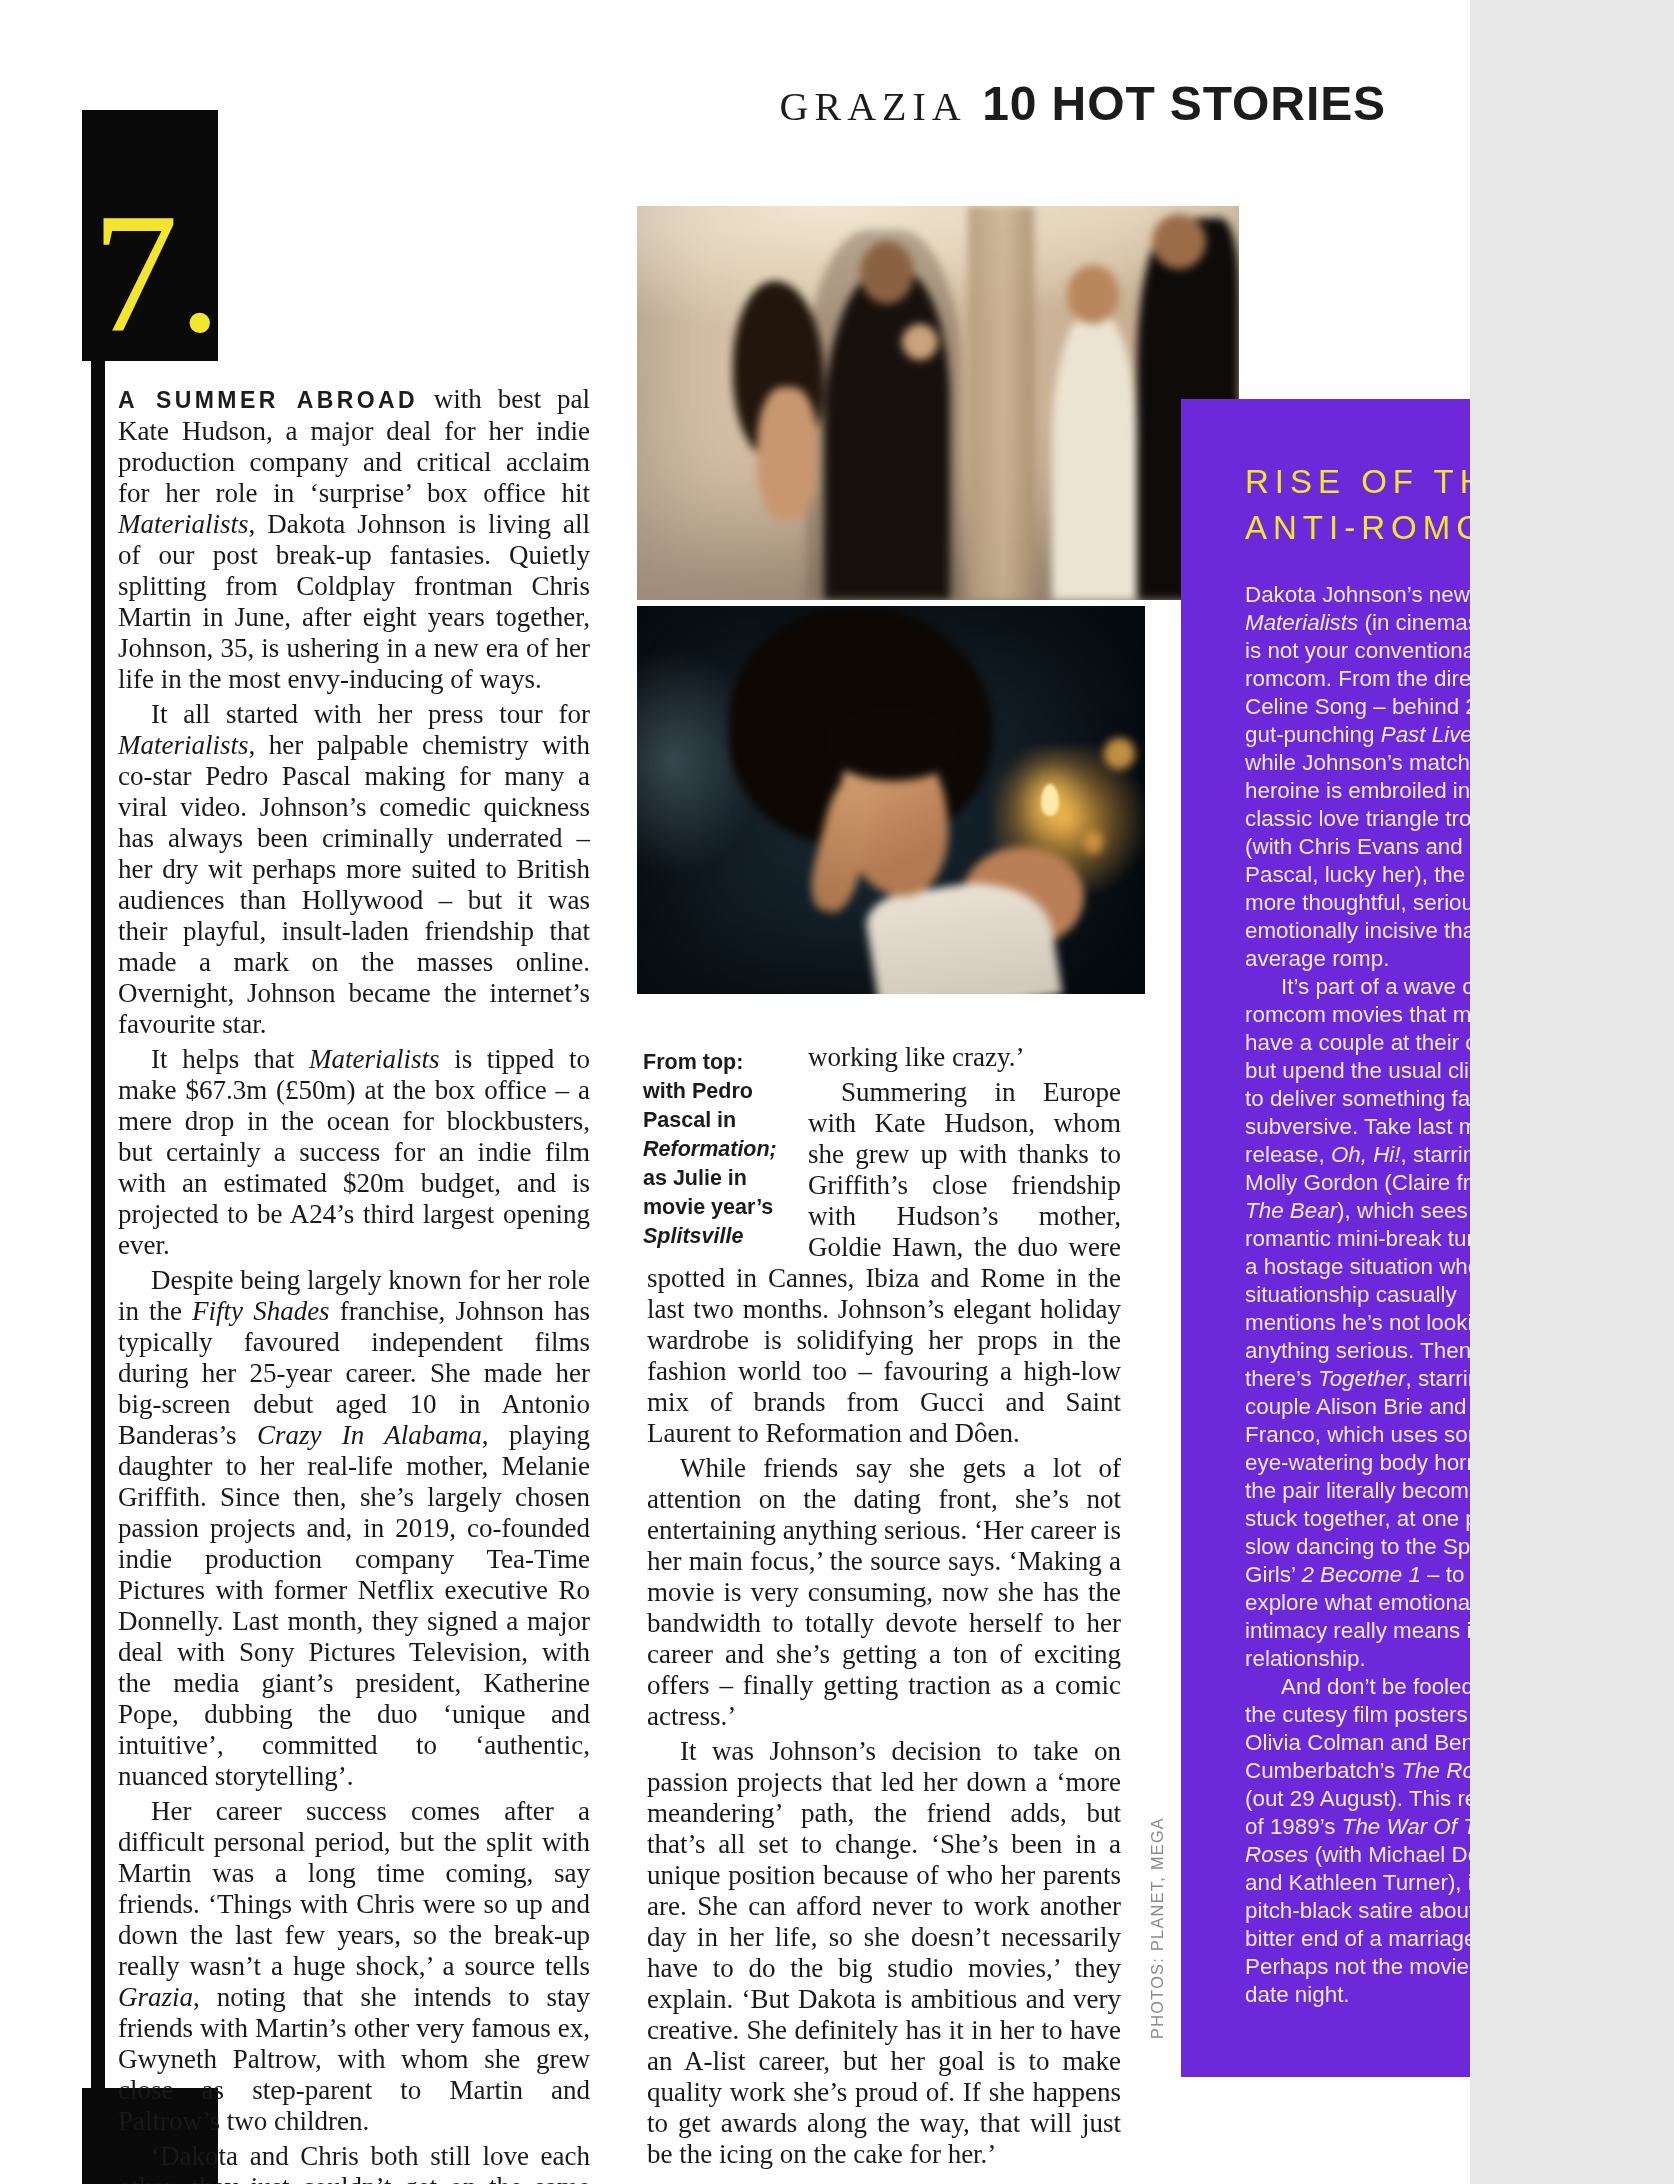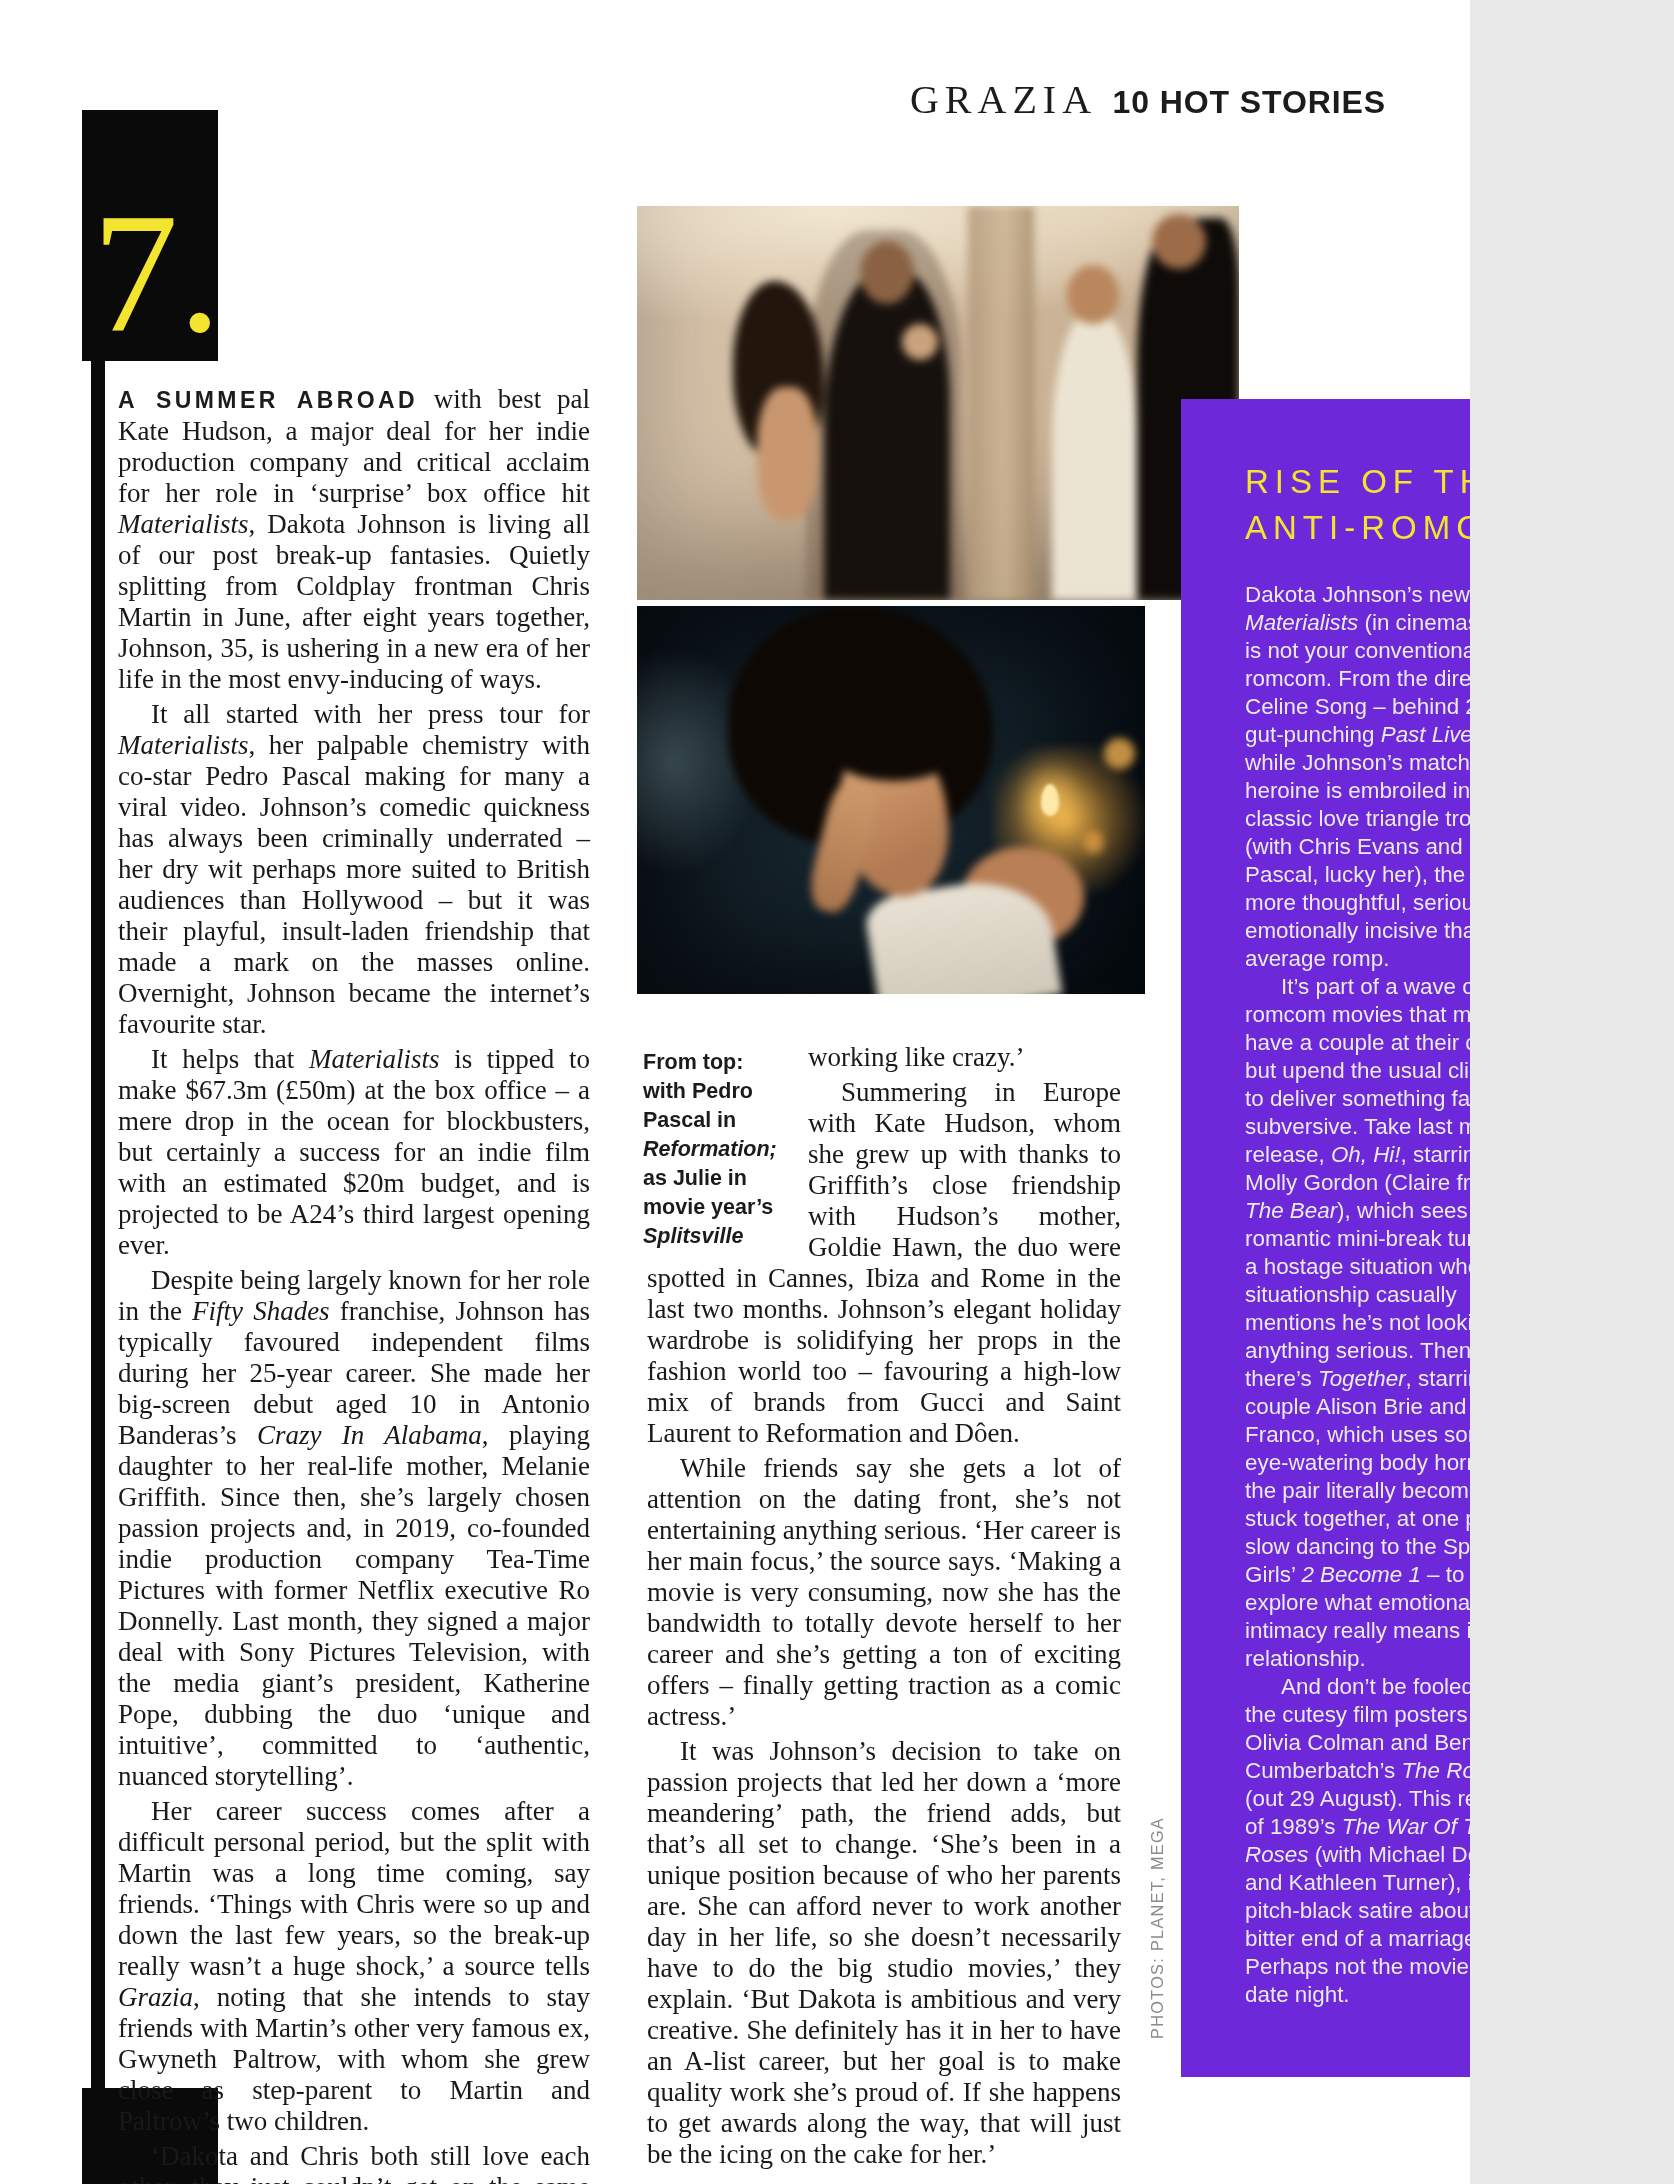--- a/index.html
+++ b/index.html
@@ -1,21 +1,21 @@
 <!DOCTYPE html>
 <html lang="en-GB" style="font-size:13.8px"><head>
 <meta charset="utf-8">
 <style>
   html,body{margin:0;padding:0;background:#e8e8e8;}
   .page{position:relative;width:1470px;height:2185px;background:#ffffff;overflow:hidden;
         font-family:"Liberation Serif",serif;color:#191919;}
   
   .masthead{position:absolute;top:76px;right:84px;display:flex;align-items:baseline;gap:15.5px;}
   .brand{font-family:"Liberation Serif",serif;font-size:40px;letter-spacing:6px;font-weight:500;color:#1c1c1c;}
-  .section-title{font-family:"Liberation Sans",sans-serif;font-size:32px;font-weight:bold;letter-spacing:0.9px;color:#1c1c1c;}
+  .section-title{font-family:"Liberation Sans",sans-serif;font-size:48px;font-weight:bold;letter-spacing:0.9px;color:#1c1c1c;}
   
   .numbox{position:absolute;left:82px;top:110px;width:136px;height:251px;background:#0a0a0a;
           display:flex;align-items:flex-end;justify-content:flex-start;padding:0 0 17px 10.3px;box-sizing:border-box;overflow:hidden;}
   .num{font-family:"Liberation Serif",serif;font-size:172px;line-height:.82;color:#f3e42f;}
   .leftrule{position:absolute;left:91px;top:360px;width:13.8px;height:1729px;background:#0a0a0a;}
   .bottomblock{position:absolute;left:82px;top:2088px;width:136px;height:96px;background:#0a0a0a;}
   
   .col{position:absolute;width:480px;}
   .col p{margin:4px;font-size:27px;line-height:31px;text-align:justify;hyphens:auto;}
   .col p + p{text-indent:33px;}

